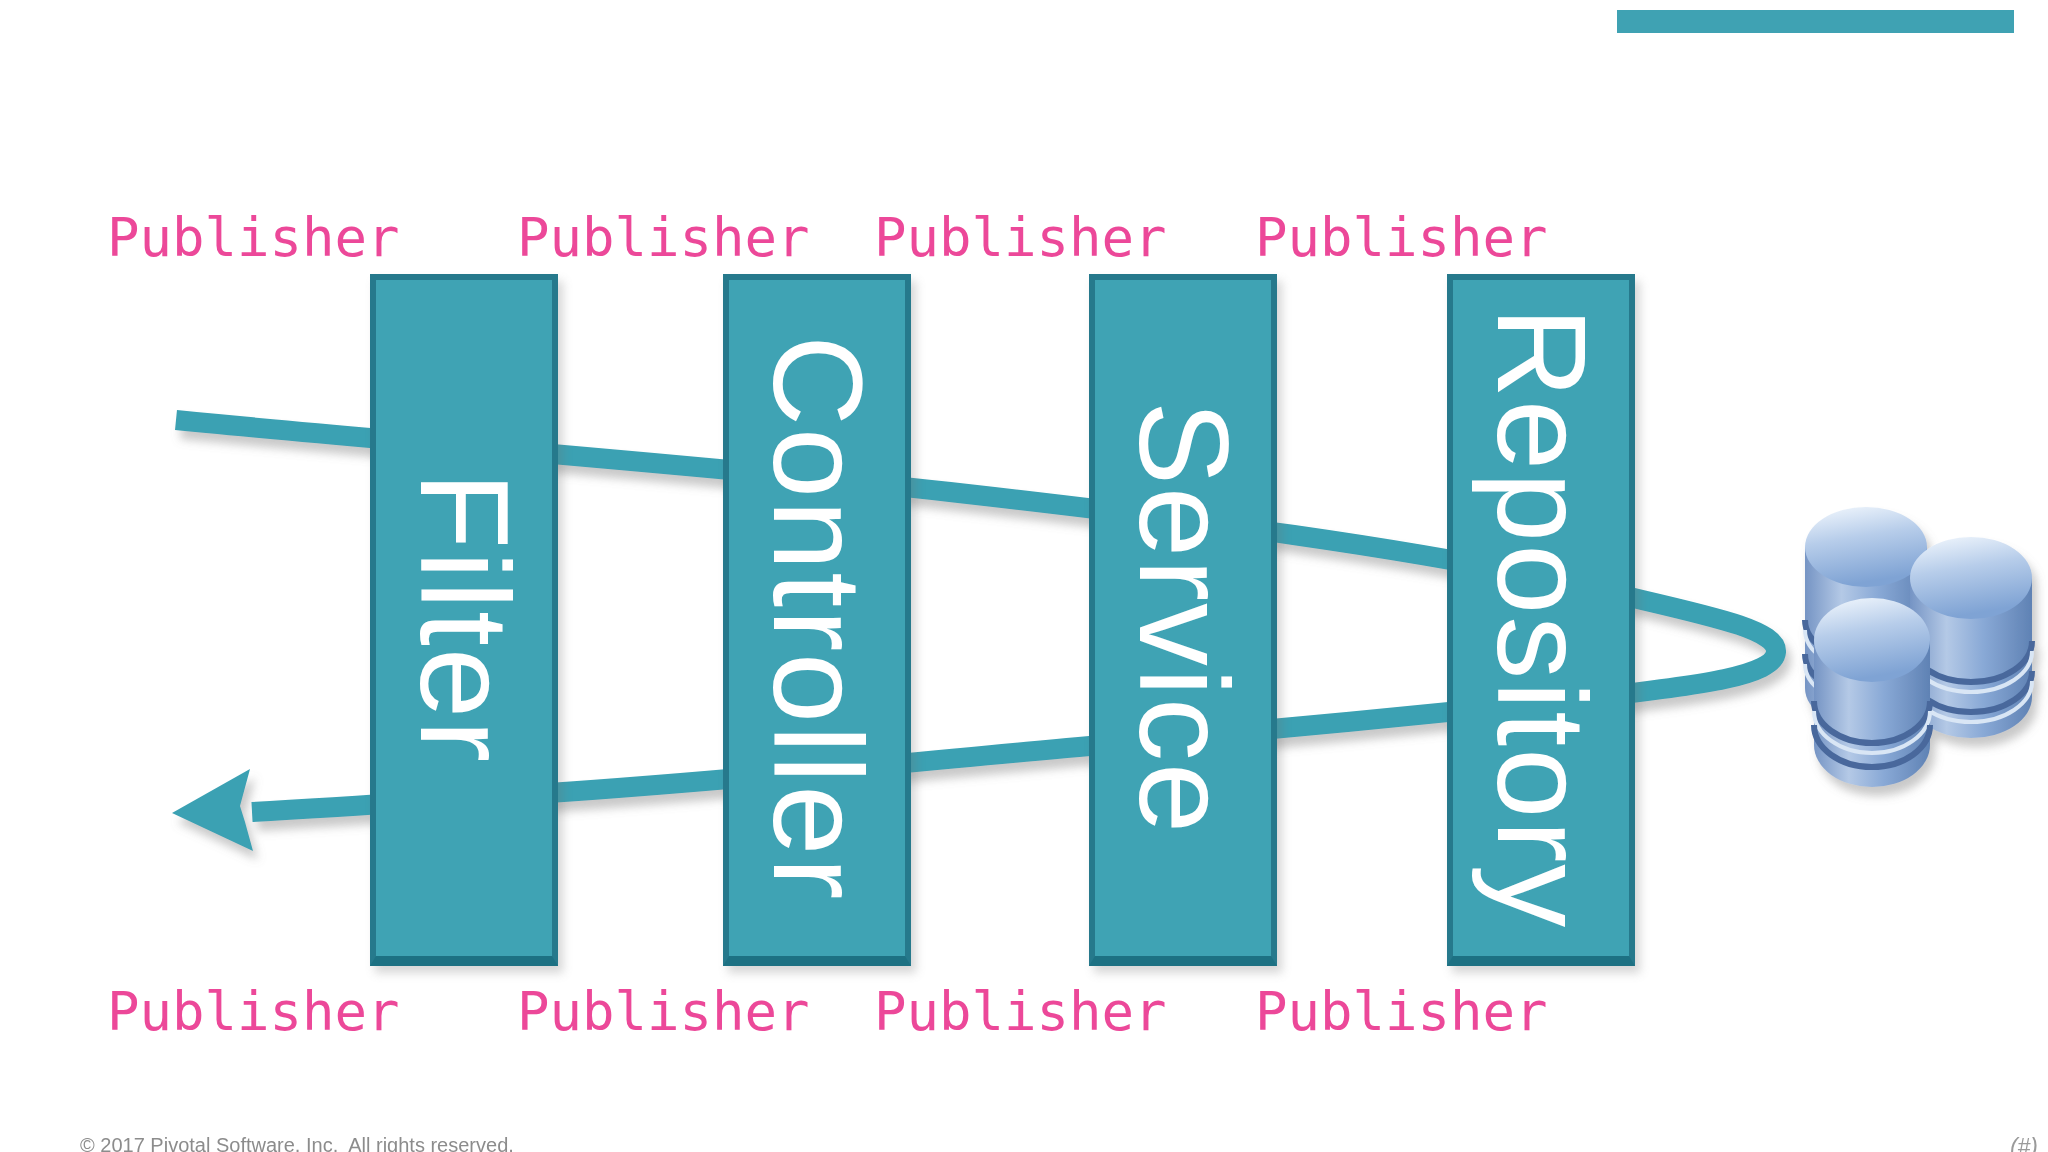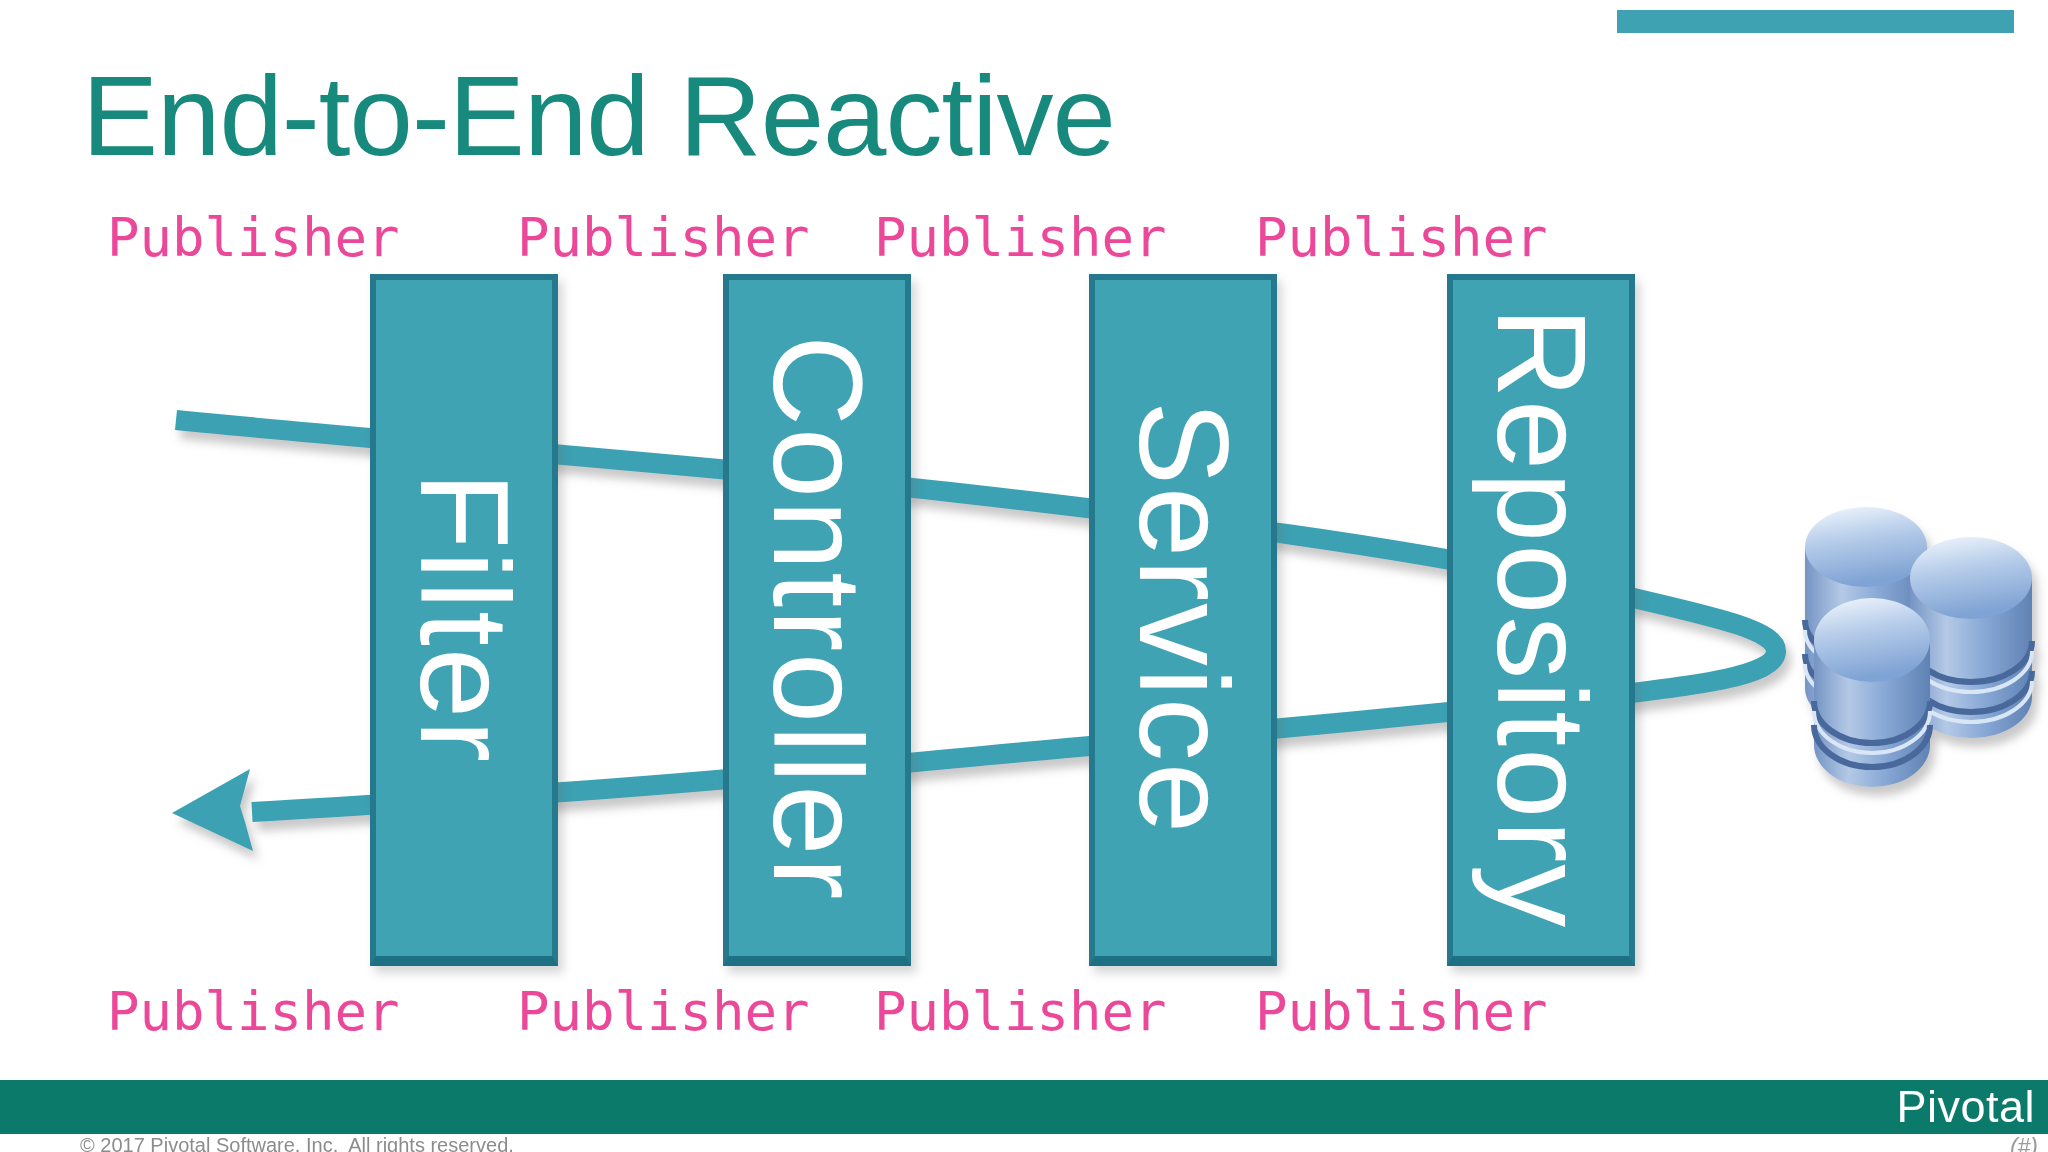--- a/index.html
+++ b/index.html
@@ -57,21 +57,20 @@
     position:absolute;right:10px;top:1134px;font-size:23px;font-style:italic;color:#9a9a9a;z-index:5;
   }
 </style>
 </head>
 <body>
 
 <div class="slide">
 
   <div class="top-accent"></div>
 
-  <h1 class="title">End-to-End Reactive</h1>
 
   <div class="pub r1 p1">Publisher</div>
   <div class="pub r1 p2">Publisher</div>
   <div class="pub r1 p3">Publisher</div>
   <div class="pub r1 p4">Publisher</div>
 
   <svg class="art" width="2048" height="1152" viewBox="0 0 2048 1152">
     <defs>
       <linearGradient id="dbTop" x1="0" y1="0" x2="0.25" y2="1">
         <stop offset="0" stop-color="#f4f9fe"></stop>
@@ -142,19 +141,16 @@
   </div>
   <div class="bar b4">
     <span class="bar-label">Repository</span>
   </div>
 
   <div class="pub r2 p1">Publisher</div>
   <div class="pub r2 p2">Publisher</div>
   <div class="pub r2 p3">Publisher</div>
   <div class="pub r2 p4">Publisher</div>
 
-  <div class="footer-bar">
-    <span class="footer-logo">Pivotal</span>
-  </div>
   <div class="copyright">© 2017 Pivotal Software, Inc.  All rights reserved.</div>
   <div class="slide-number">(#)</div>
 
 </div>
 
 </body></html>

